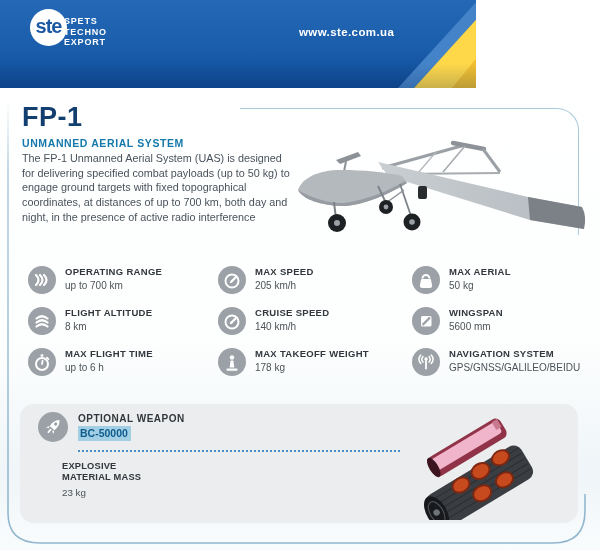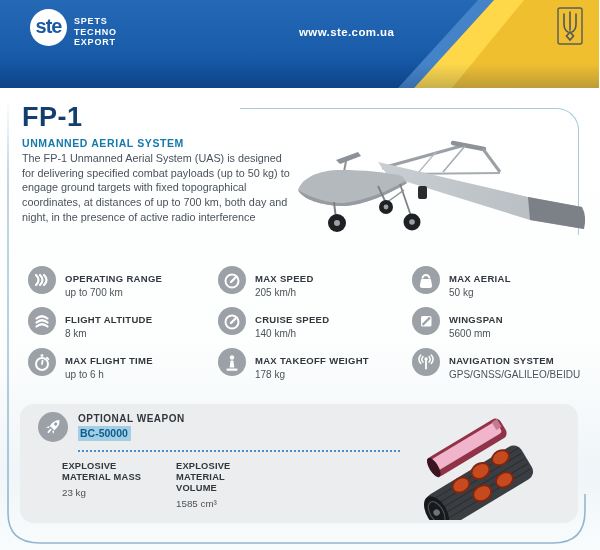--- a/index.html
+++ b/index.html
@@ -1,53 +1,53 @@
 <!DOCTYPE html>
 <html><head>
 <meta charset="utf-8">
 <style>
   html,body{margin:0;padding:0;background:#e8e8e8;}
   .page{position:relative;width:600px;height:550px;overflow:hidden;
     font-family:"Liberation Sans","DejaVu Sans",sans-serif;
     background:linear-gradient(180deg,#ffffff 0%,#fdfefe 62%,#eff5f8 86%,#f9fcfd 100%);}
   
-  .header{position:absolute;left:0;top:0;width:599px;height:88px;
+  .header{position:absolute;left:0;top:0;width:476px;height:88px;
     background:linear-gradient(180deg,#2468b6 0%,#1a5dab 55%,#0e4c97 100%);overflow:hidden;}
   .hdr-band-light{position:absolute;inset:0;background:#4583c8;
     clip-path:polygon(478px 0,494px 0,414px 88px,398px 88px);}
   .hdr-yellow{position:absolute;inset:0;background:#ffd84a;
     clip-path:polygon(494px 0,600px 0,600px 88px,414px 88px);}
   .hdr-gold{position:absolute;inset:0;background:#f0bf30;
     clip-path:polygon(524px 0,600px 0,600px 88px,452px 88px);}
   .hdr-shade{position:absolute;inset:0;background:linear-gradient(180deg,rgba(255,255,255,0) 72%,rgba(10,35,80,.22) 100%);}
   .logo-circle{position:absolute;left:30px;top:9px;width:37px;height:37px;border-radius:50%;
     background:#ffffff;display:flex;align-items:center;justify-content:center;}
   .logo-mono{font-size:20px;font-weight:800;color:#1d59a3;letter-spacing:-1px;transform:translateY(-1px);}
-  .company{position:absolute;left:74px;top:16px;color:#ffffff;font-size:9px;font-weight:800;
+  .company{position:absolute;left:64px;top:16px;color:#ffffff;font-size:9px;font-weight:800;
     letter-spacing:.8px;line-height:10.5px;}
   .website{position:absolute;left:299px;top:26px;color:#ffffff;font-size:11.5px;font-weight:700;letter-spacing:.4px;}
   .emblem{position:absolute;left:552px;top:6px;width:36px;height:44px;}
   .country{position:absolute;left:540px;top:53px;width:60px;text-align:center;
     color:#55606d;font-size:10px;font-weight:700;letter-spacing:.8px;margin-top:48px;}
   
   .frame-svg{position:absolute;left:0;top:0;z-index:1;pointer-events:none;}
   .plane-card{position:absolute;left:240px;top:108px;width:338px;height:126px;z-index:1;
     border-top:1.5px solid #abc9da;border-right:1.5px solid #abc9da;border-top-right-radius:22px;}
   
   .title-block{position:absolute;left:22px;top:102px;width:270px;z-index:2;}
   .fp-title{font-size:27px;font-weight:800;color:#133f70;letter-spacing:.5px;}
   .fp-sub{margin-top:4px;font-size:10.5px;font-weight:800;color:#1579ab;letter-spacing:.6px;}
   .fp-desc{margin-top:2px;width:268px;font-size:10.8px;line-height:14.7px;color:#49525c;font-weight:500;}
   .uav-svg{position:absolute;left:278px;top:128px;z-index:3;}
   
   .specs{position:absolute;left:28px;top:266px;width:562px;z-index:2;
     display:grid;grid-template-columns:190px 194px 178px;grid-auto-rows:41px;}
   .spec{display:flex;align-items:flex-start;}
   .spec svg{flex:0 0 auto;}
-  .spec-text{margin-left:9px;margin-top:8px;}
+  .spec-text{margin-left:9px;margin-top:1px;}
   .spec-label{font-size:9.5px;font-weight:800;color:#31373d;letter-spacing:.3px;line-height:10.5px;}
   .spec-value{margin-top:2.5px;font-size:10px;color:#4c5358;font-weight:500;}
   
   .card{position:absolute;left:20px;top:404px;width:558px;height:119px;z-index:2;
     background:#ebedee;border-radius:14px;}
   .weapon-icon{position:absolute;left:18px;top:8px;}
   .weapon-label{position:absolute;left:58px;top:9px;font-size:10px;font-weight:800;color:#31373d;letter-spacing:.5px;}
   .weapon-model{position:absolute;left:58px;top:22px;font-size:10.5px;font-weight:700;color:#0d5c8d;
     background:#a3cfe4;padding:1px 3px 2px 2px;}
   .dotted{position:absolute;left:58px;top:46px;width:322px;border-top:2px dotted #4a8ec9;}
@@ -286,24 +286,20 @@
     </svg>
     <div class="weapon-label">OPTIONAL WEAPON</div>
     <div class="weapon-model">BC-50000</div>
     <div class="dotted"></div>
 
     <div class="wdetails">
       <div class="wcol1">
         <div class="wlabel">EXPLOSIVE MATERIAL MASS</div>
         <div class="wvalue">23 kg</div>
       </div>
-      <div class="wcol2">
-        <div class="wlabel">EXPLOSIVE MATERIAL VOLUME</div>
-        <div class="wvalue">1585 cm³</div>
-      </div>
     </div>
 
     <svg class="warhead" width="200" height="114" viewBox="0 0 200 114">
 
       <g transform="rotate(-31 95 38)">
         <rect x="48" y="28" width="84" height="22" rx="6" fill="#903348"></rect>
         <rect x="52" y="31" width="76" height="13" rx="3" fill="#f0b4cb"></rect>
         <ellipse cx="51" cy="39" rx="4.5" ry="11" fill="#3c141f"></ellipse>
         <rect x="124" y="30" width="6" height="9" fill="#c8788f"></rect>
       </g>

